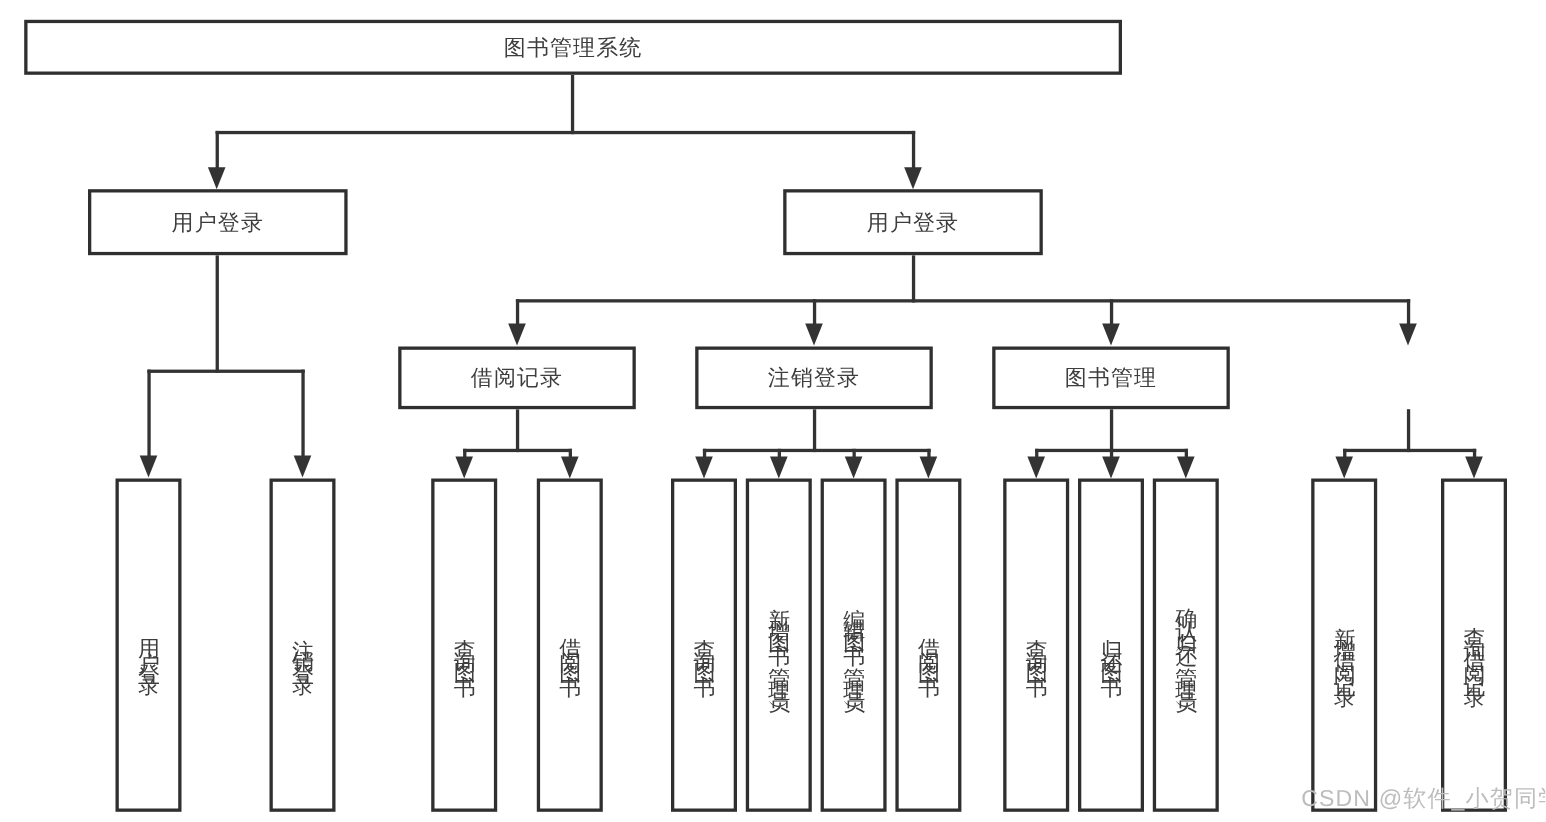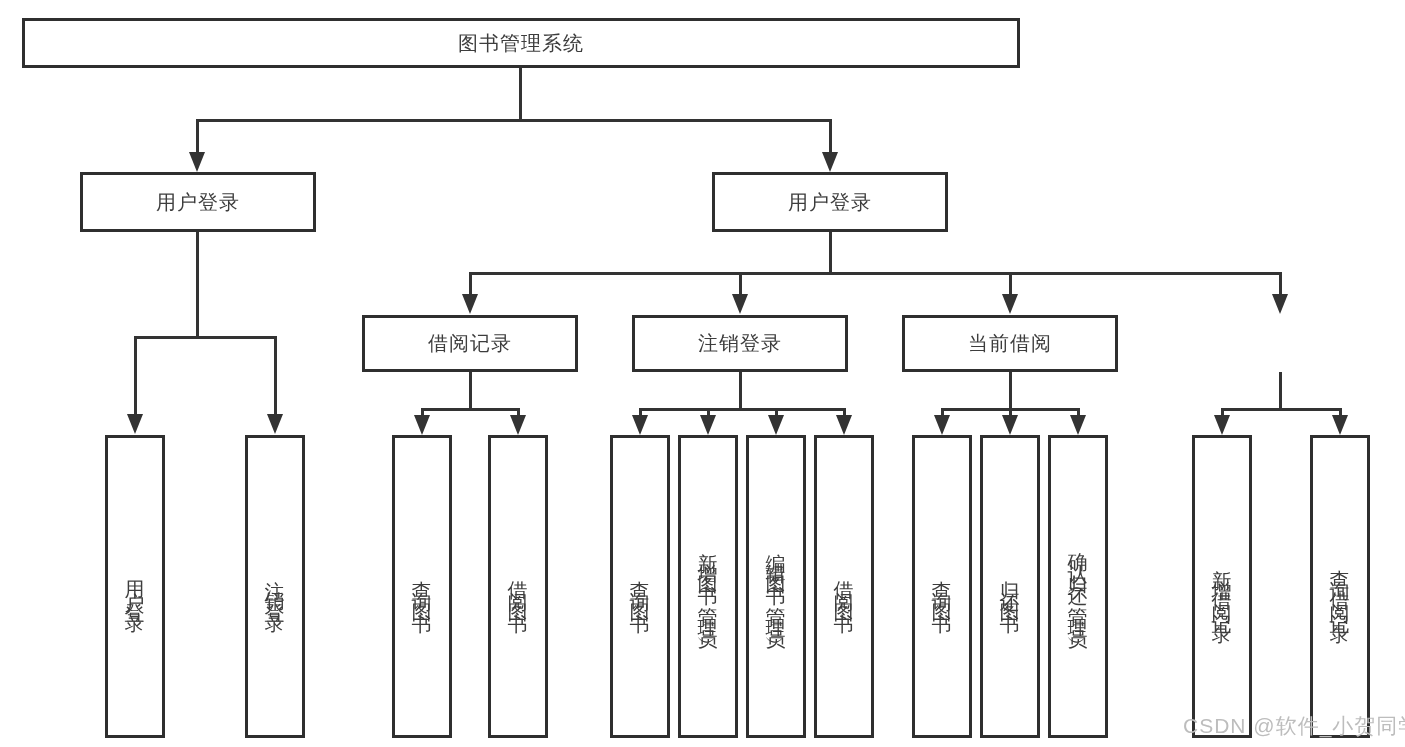--- a/index.html
+++ b/index.html
@@ -123,21 +123,21 @@
   <div class="node" style="left:22px; top:18px; width:998px; height:50px;">图书管理系统</div>
 
   <div class="node" style="left:80px; top:172px; width:236px; height:60px;">用户登录</div>
 
   <div class="node" style="left:712px; top:172px; width:236px; height:60px;">用户登录</div>
 
   <div class="node" style="left:362px; top:315px; width:216px; height:57px;">借阅记录</div>
 
   <div class="node" style="left:632px; top:315px; width:216px; height:57px;">注销登录</div>
 
-  <div class="node" style="left:902px; top:315px; width:216px; height:57px;">当前借阅</div>
+  <div class="node" style="left:902px; top:315px; width:216px; height:57px;">图书管理</div>
 
 
   <div class="node vertical" style="left:105px; top:435px; width:60px; height:303px;">用户登录</div>
 
   <div class="node vertical" style="left:245px; top:435px; width:60px; height:303px;">注销登录</div>
 
   <div class="node vertical" style="left:392px; top:435px; width:60px; height:303px;">查询图书</div>
 
   <div class="node vertical" style="left:488px; top:435px; width:60px; height:303px;">借阅图书</div>
 

